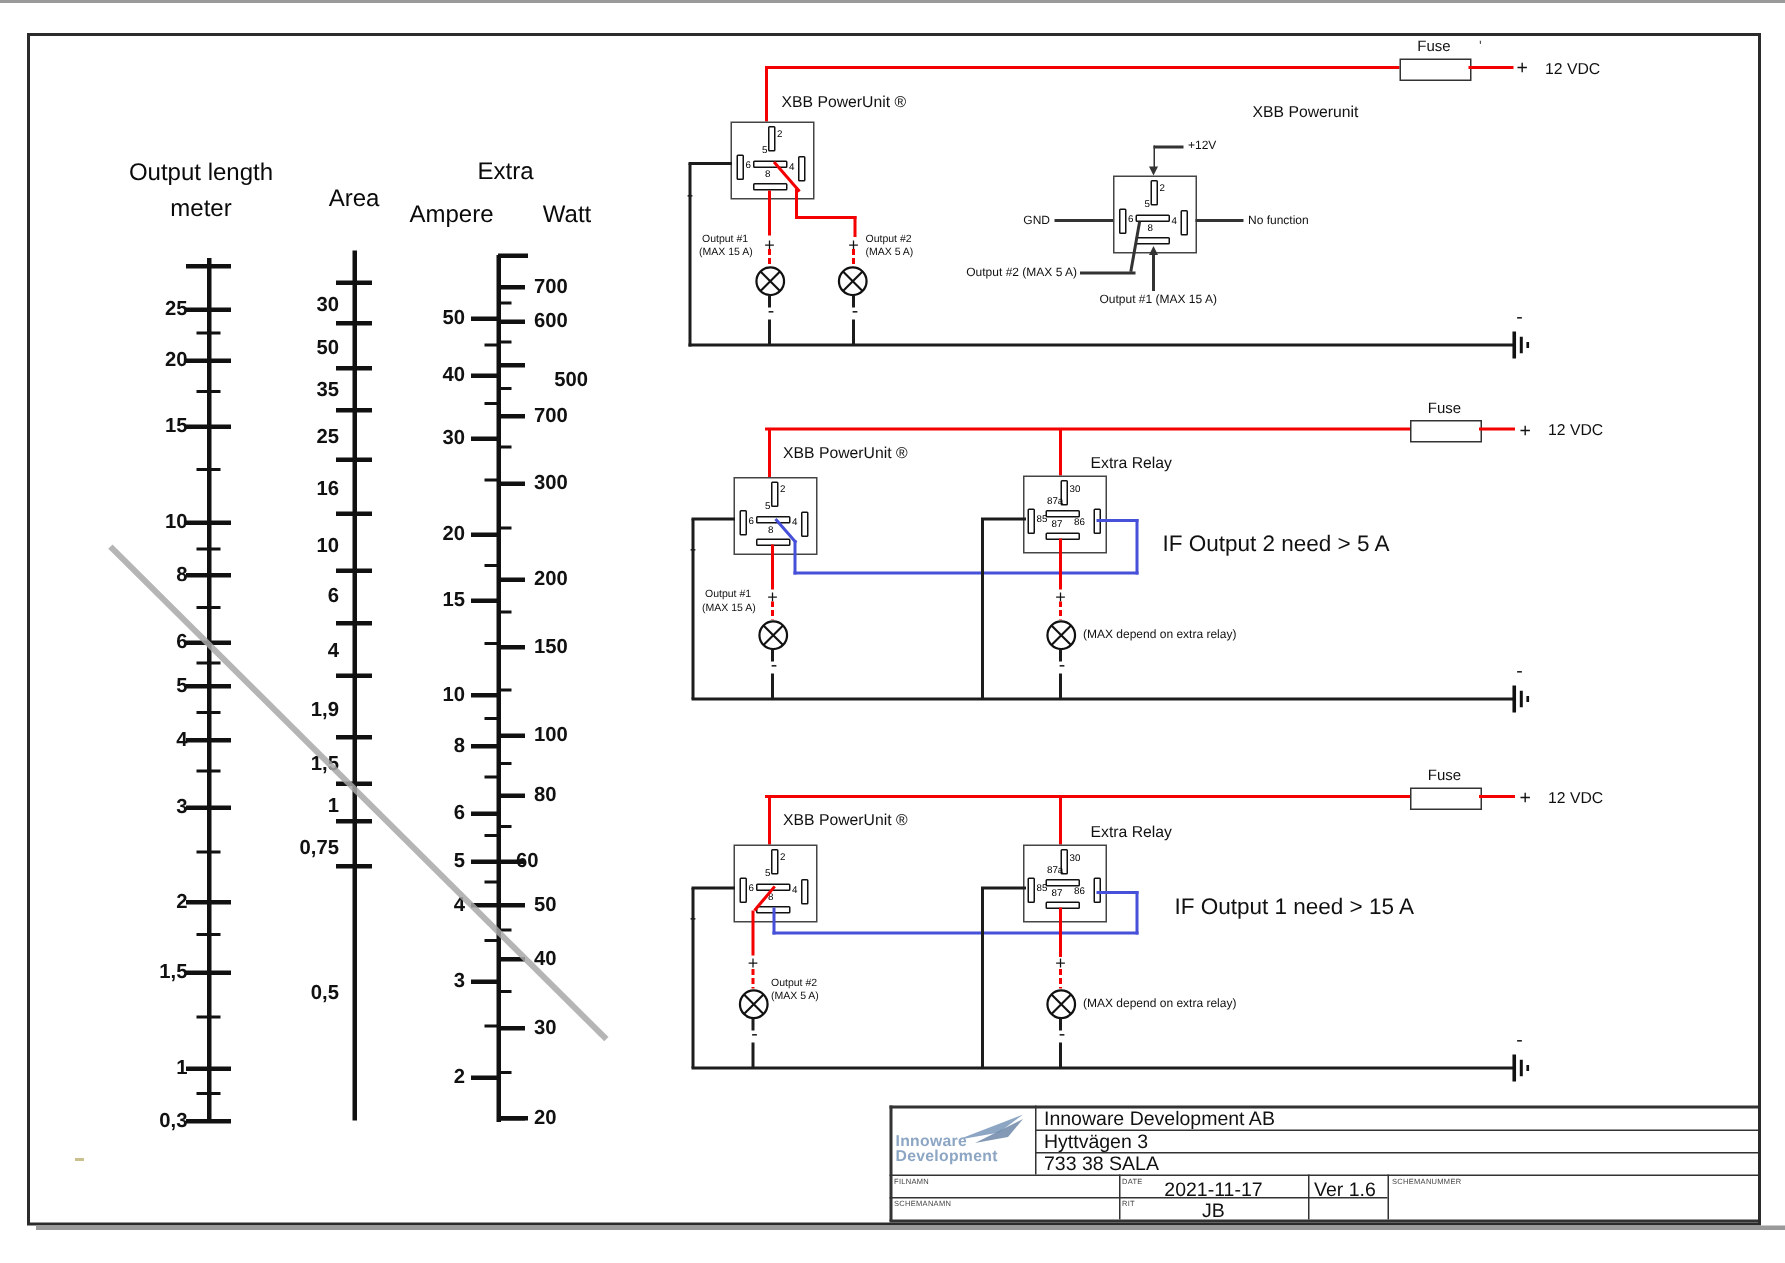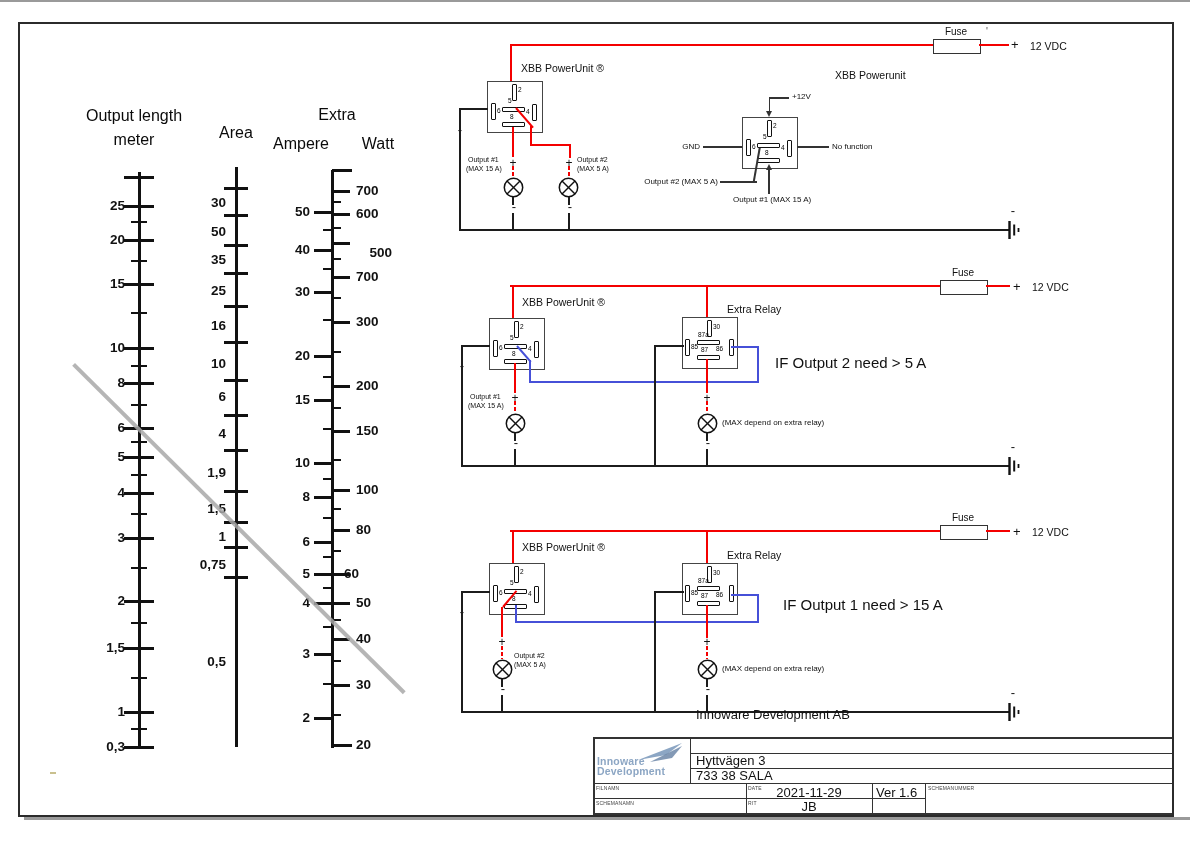--- a/index.html
+++ b/index.html
@@ -498,27 +498,27 @@
 
     <div style="left:596px;top:740px;width:92px;height:42px;">
       <svg width="50" height="26" style="left:40px;top:0px;">
         <polygon points="2,20 46,3 30,15" fill="#8ca6c4"></polygon>
         <polygon points="14,22 46,6 36,18" fill="#6d87a8" opacity="0.85"></polygon>
       </svg>
       <div class="logo-txt" style="left:1px;top:16px;">Innoware</div>
       <div class="logo-txt" style="left:1px;top:26px;">Development</div>
     </div>
 
-    <div class="t13" style="left:696px;top:708px;">Innoware Development AB</div>
+    <div class="t13" style="left:696px;top:739px;">Innoware Development AB</div>
     <div class="t13" style="left:696px;top:754px;">Hyttvägen 3</div>
     <div class="t13" style="left:696px;top:769px;">733 38 SALA</div>
 
     <div class="tiny" style="left:596px;top:785px;">FILNAMN</div>
     <div class="tiny" style="left:596px;top:800px;">SCHEMANAMN</div>
     <div class="tiny" style="left:748px;top:785px;">DATE</div>
-    <div class="t13" style="left:746px;top:786px;width:126px;text-align:center;">2021-11-29</div>
+    <div class="t13" style="left:746px;top:786px;width:126px;text-align:center;">2021-11-17</div>
     <div class="tiny" style="left:748px;top:800px;">RIT</div>
     <div class="t13" style="left:746px;top:800px;width:126px;text-align:center;">JB</div>
     <div class="t13" style="left:876px;top:786px;">Ver 1.6</div>
     <div class="tiny" style="left:928px;top:785px;">SCHEMANUMMER</div>
   </div>
 
 </div>
 
 </body></html>

